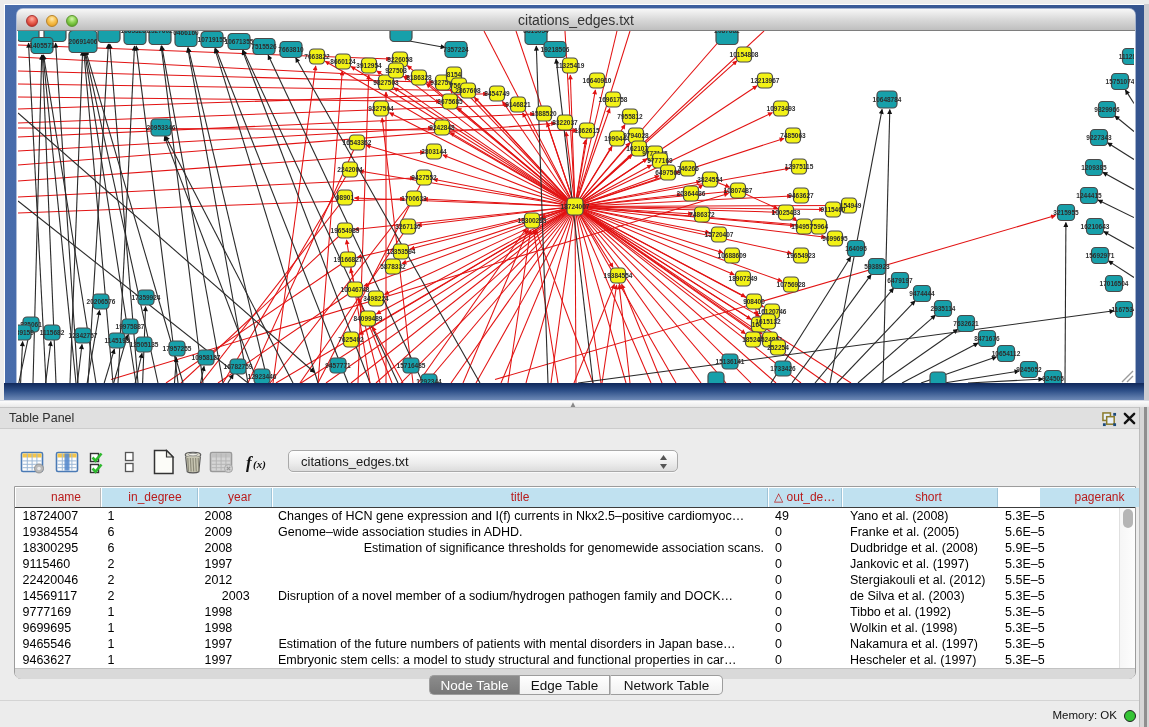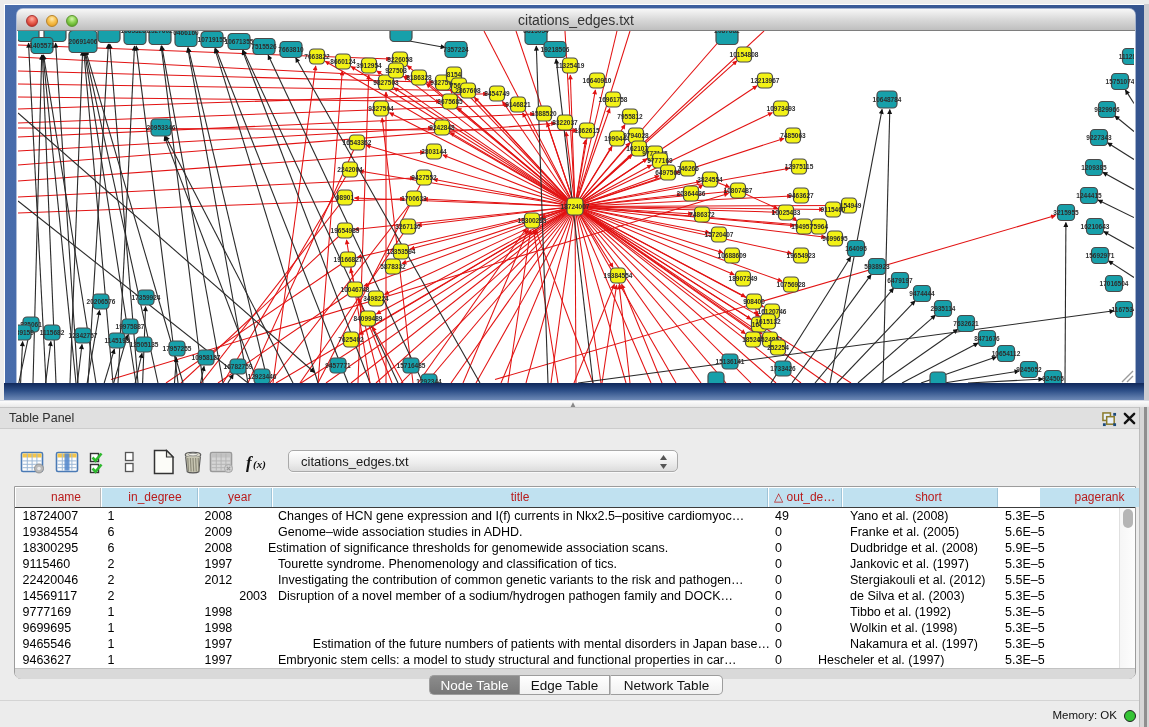--- a/index.html
+++ b/index.html
@@ -690,47 +690,45 @@
         <div class="td" style="left:183.5px;width:68.5px;padding-left:6px;text-align:left">2009</div>
         <div class="td" style="left:258px;width:491px;padding-left:5px;text-align:left">Genome–wide association studies in ADHD.</div>
         <div class="td" style="left:754px;width:68px;padding-left:6px;text-align:left">0</div>
         <div class="td" style="left:828px;width:149px;padding-left:7px;text-align:left">Franke et al. (2005)</div>
         <div class="td" style="left:984px;width:86px;padding-left:6px;text-align:left">5.6E–5</div>
       </div>
       <div class="tr" style="top:53px">
         <div class="td" style="left:0.5px;width:79.0px;padding-left:7px;text-align:left">18300295</div>
         <div class="td" style="left:86.5px;width:91.0px;padding-left:6px;text-align:left">6</div>
         <div class="td" style="left:183.5px;width:68.5px;padding-left:6px;text-align:left">2008</div>
-        <div class="td" style="left:248px;width:491px;padding-left:5px;text-align:left">Estimation of significance thresholds for genomewide association scans.</div>
+        <div class="td" style="left:258px;width:491px;padding-left:5px;text-align:right">Estimation of significance thresholds for genomewide association scans.</div>
         <div class="td" style="left:754px;width:68px;padding-left:6px;text-align:left">0</div>
         <div class="td" style="left:828px;width:149px;padding-left:7px;text-align:left">Dudbridge et al. (2008)</div>
         <div class="td" style="left:984px;width:86px;padding-left:6px;text-align:left">5.9E–5</div>
       </div>
       <div class="tr" style="top:69px">
         <div class="td" style="left:0.5px;width:79.0px;padding-left:7px;text-align:left">9115460</div>
         <div class="td" style="left:86.5px;width:91.0px;padding-left:6px;text-align:left">2</div>
         <div class="td" style="left:183.5px;width:68.5px;padding-left:6px;text-align:left">1997</div>
-        <div class="td" style="left:258px;width:491px;padding-left:5px;text-align:left">Tourette syndrome. Phenomenology and classification of tics.</div>
         <div class="td" style="left:754px;width:68px;padding-left:6px;text-align:left">0</div>
         <div class="td" style="left:828px;width:149px;padding-left:7px;text-align:left">Jankovic et al. (1997)</div>
         <div class="td" style="left:984px;width:86px;padding-left:6px;text-align:left">5.3E–5</div>
       </div>
       <div class="tr" style="top:85px">
         <div class="td" style="left:0.5px;width:79.0px;padding-left:7px;text-align:left">22420046</div>
         <div class="td" style="left:86.5px;width:91.0px;padding-left:6px;text-align:left">2</div>
         <div class="td" style="left:183.5px;width:68.5px;padding-left:6px;text-align:left">2012</div>
-        <div class="td" style="left:258px;width:491px;padding-left:5px;text-align:left">Investigating the contribution of common genetic variants to the risk and pathogen…</div>
         <div class="td" style="left:754px;width:68px;padding-left:6px;text-align:left">0</div>
         <div class="td" style="left:828px;width:149px;padding-left:7px;text-align:left">Stergiakouli et al. (2012)</div>
         <div class="td" style="left:984px;width:86px;padding-left:6px;text-align:left">5.5E–5</div>
       </div>
       <div class="tr" style="top:101px">
         <div class="td" style="left:0.5px;width:79.0px;padding-left:7px;text-align:left">14569117</div>
         <div class="td" style="left:86.5px;width:91.0px;padding-left:6px;text-align:left">2</div>
-        <div class="td" style="left:183.5px;width:68.5px;padding-left:6px;text-align:right">2003</div>
+        <div class="td" style="left:183.5px;width:68.5px;padding-left:6px;text-align:center">2003</div>
         <div class="td" style="left:258px;width:491px;padding-left:5px;text-align:left">Disruption of a novel member of a sodium/hydrogen pathogen family and DOCK…</div>
         <div class="td" style="left:754px;width:68px;padding-left:6px;text-align:left">0</div>
         <div class="td" style="left:828px;width:149px;padding-left:7px;text-align:left">de Silva et al. (2003)</div>
         <div class="td" style="left:984px;width:86px;padding-left:6px;text-align:left">5.3E–5</div>
       </div>
       <div class="tr" style="top:117px">
         <div class="td" style="left:0.5px;width:79.0px;padding-left:7px;text-align:left">9777169</div>
         <div class="td" style="left:86.5px;width:91.0px;padding-left:6px;text-align:left">1</div>
         <div class="td" style="left:183.5px;width:68.5px;padding-left:6px;text-align:left">1998</div>
         <div class="td" style="left:754px;width:68px;padding-left:6px;text-align:left">0</div>
@@ -742,32 +740,32 @@
         <div class="td" style="left:86.5px;width:91.0px;padding-left:6px;text-align:left">1</div>
         <div class="td" style="left:183.5px;width:68.5px;padding-left:6px;text-align:left">1998</div>
         <div class="td" style="left:754px;width:68px;padding-left:6px;text-align:left">0</div>
         <div class="td" style="left:828px;width:149px;padding-left:7px;text-align:left">Wolkin et al. (1998)</div>
         <div class="td" style="left:984px;width:86px;padding-left:6px;text-align:left">5.3E–5</div>
       </div>
       <div class="tr" style="top:149px">
         <div class="td" style="left:0.5px;width:79.0px;padding-left:7px;text-align:left">9465546</div>
         <div class="td" style="left:86.5px;width:91.0px;padding-left:6px;text-align:left">1</div>
         <div class="td" style="left:183.5px;width:68.5px;padding-left:6px;text-align:left">1997</div>
-        <div class="td" style="left:264px;width:491px;padding-left:5px;text-align:right">Estimation of the future numbers of patients with mental disorders in Japan base…</div>
+        <div class="td" style="left:244px;width:491px;padding-left:5px;text-align:center">Estimation of the future numbers of patients with mental disorders in Japan base…</div>
         <div class="td" style="left:754px;width:68px;padding-left:6px;text-align:left">0</div>
         <div class="td" style="left:828px;width:149px;padding-left:7px;text-align:left">Nakamura et al. (1997)</div>
         <div class="td" style="left:984px;width:86px;padding-left:6px;text-align:left">5.3E–5</div>
       </div>
       <div class="tr" style="top:165px">
         <div class="td" style="left:0.5px;width:79.0px;padding-left:7px;text-align:left">9463627</div>
         <div class="td" style="left:86.5px;width:91.0px;padding-left:6px;text-align:left">1</div>
         <div class="td" style="left:183.5px;width:68.5px;padding-left:6px;text-align:left">1997</div>
         <div class="td" style="left:258px;width:491px;padding-left:5px;text-align:left">Embryonic stem cells: a model to study structural and functional properties in car…</div>
         <div class="td" style="left:754px;width:68px;padding-left:6px;text-align:left">0</div>
-        <div class="td" style="left:796px;width:149px;padding-left:7px;text-align:left">Hescheler et al. (1997)</div>
+        <div class="td" style="left:828px;width:149px;padding-left:7px;text-align:left">Hescheler et al. (1997)</div>
         <div class="td" style="left:984px;width:86px;padding-left:6px;text-align:left">5.3E–5</div>
       </div>
     <div id="vscroll">
         <div id="vthumb"></div>
       </div>
     <div id="tbot"></div>
   </div>
   <div id="status">
       <div class="mem">Memory: OK</div>
       <div class="dot"></div>

